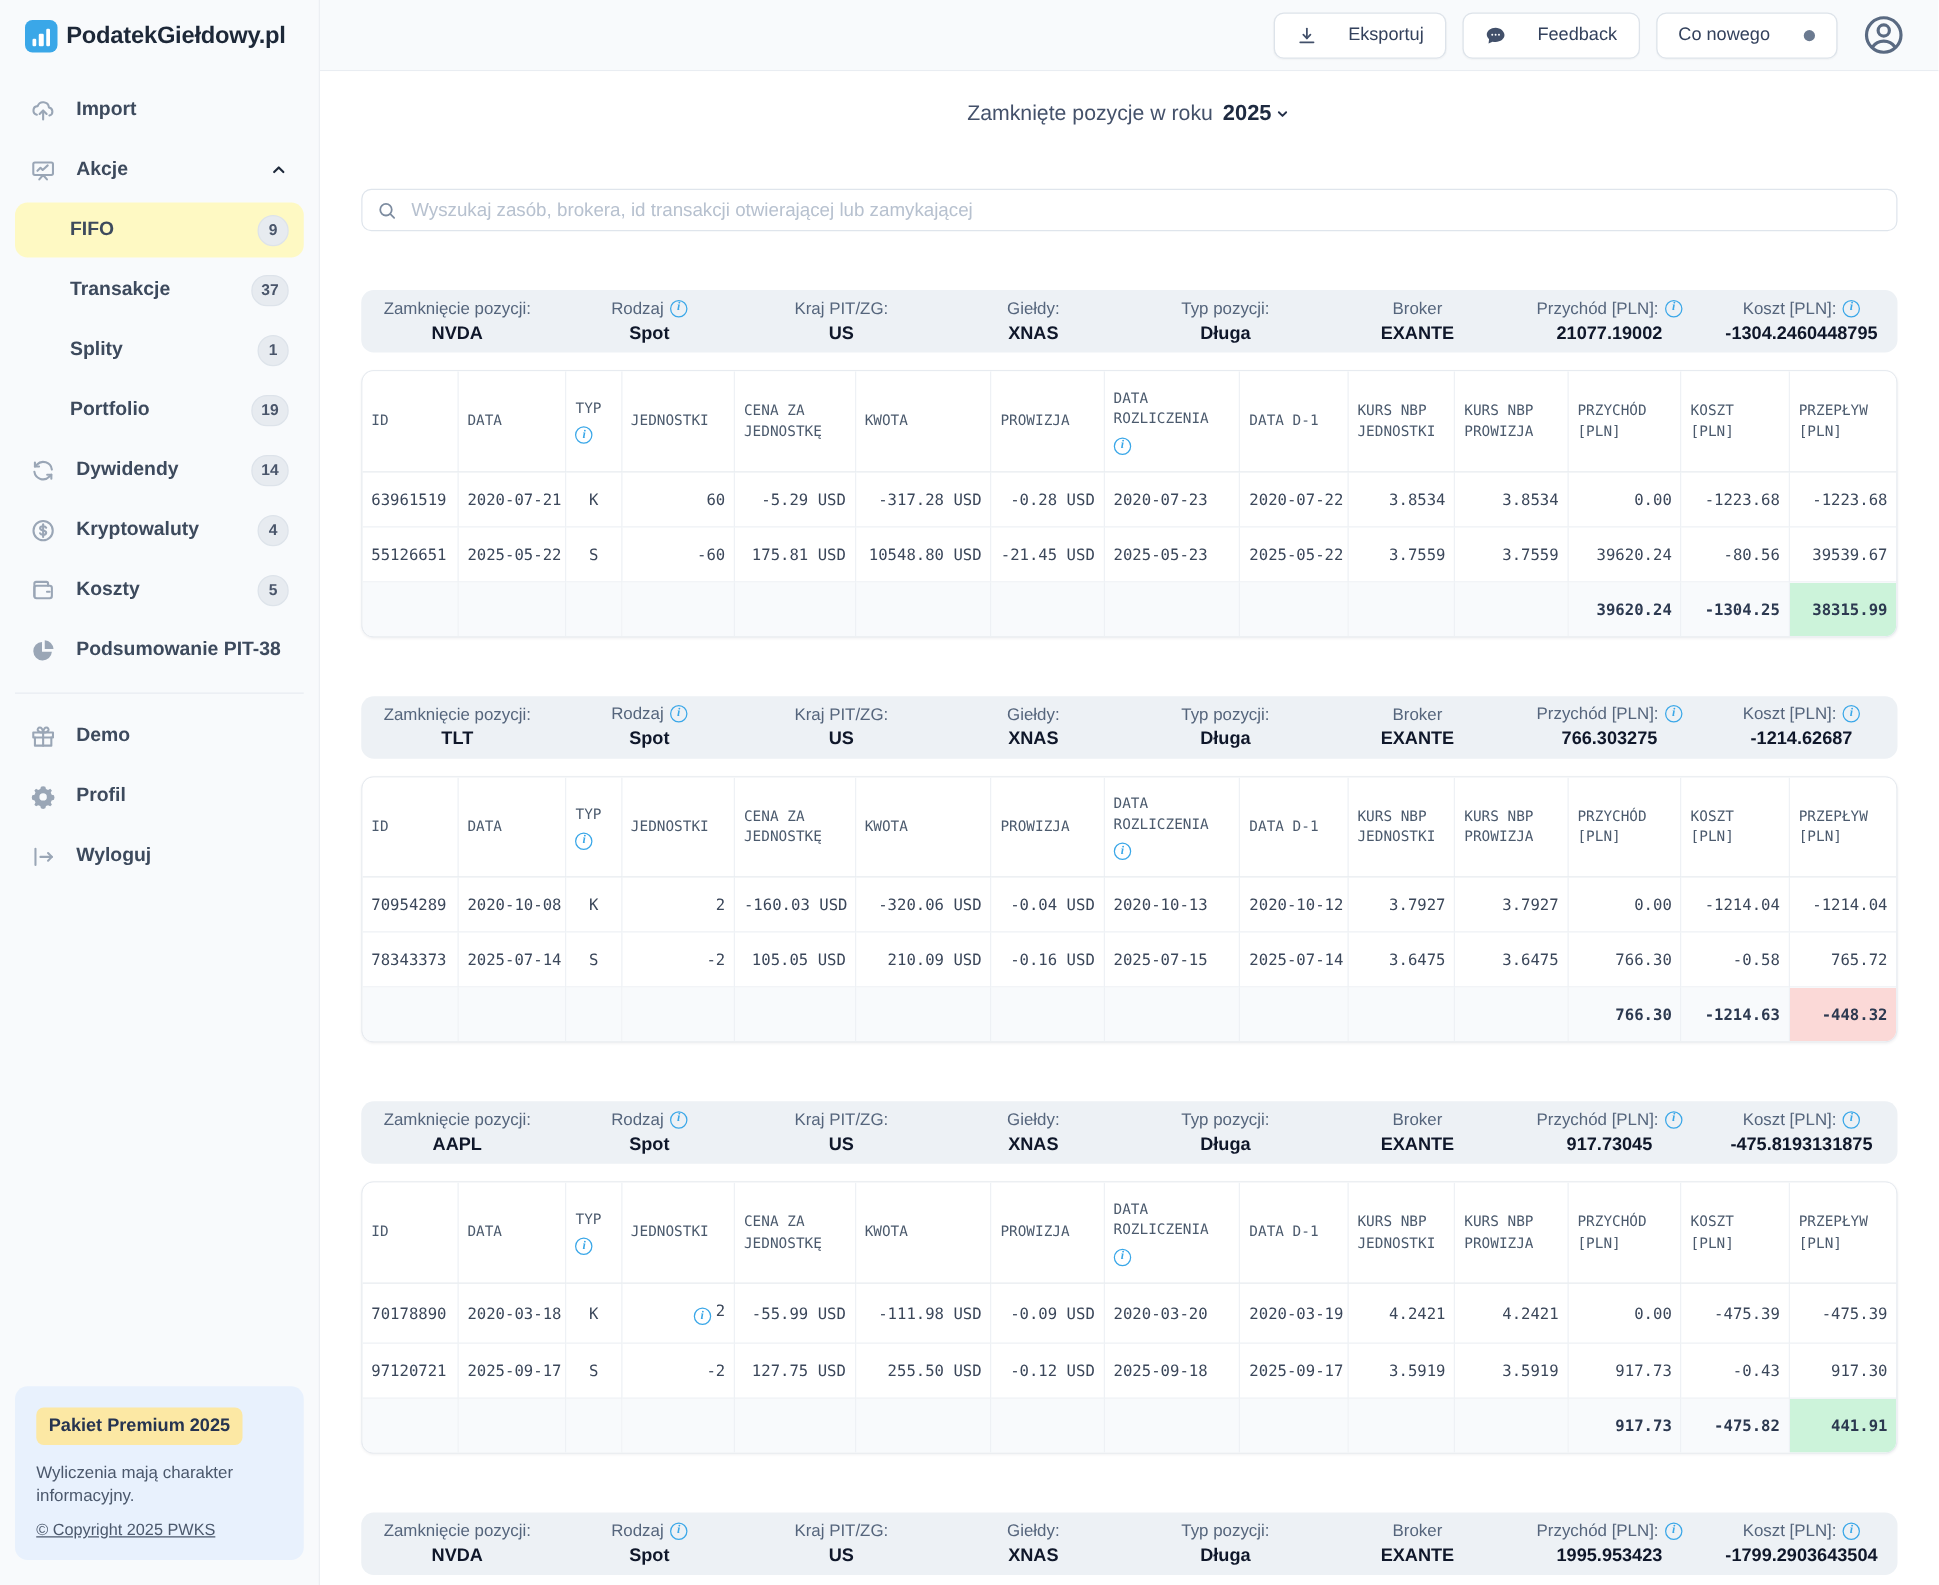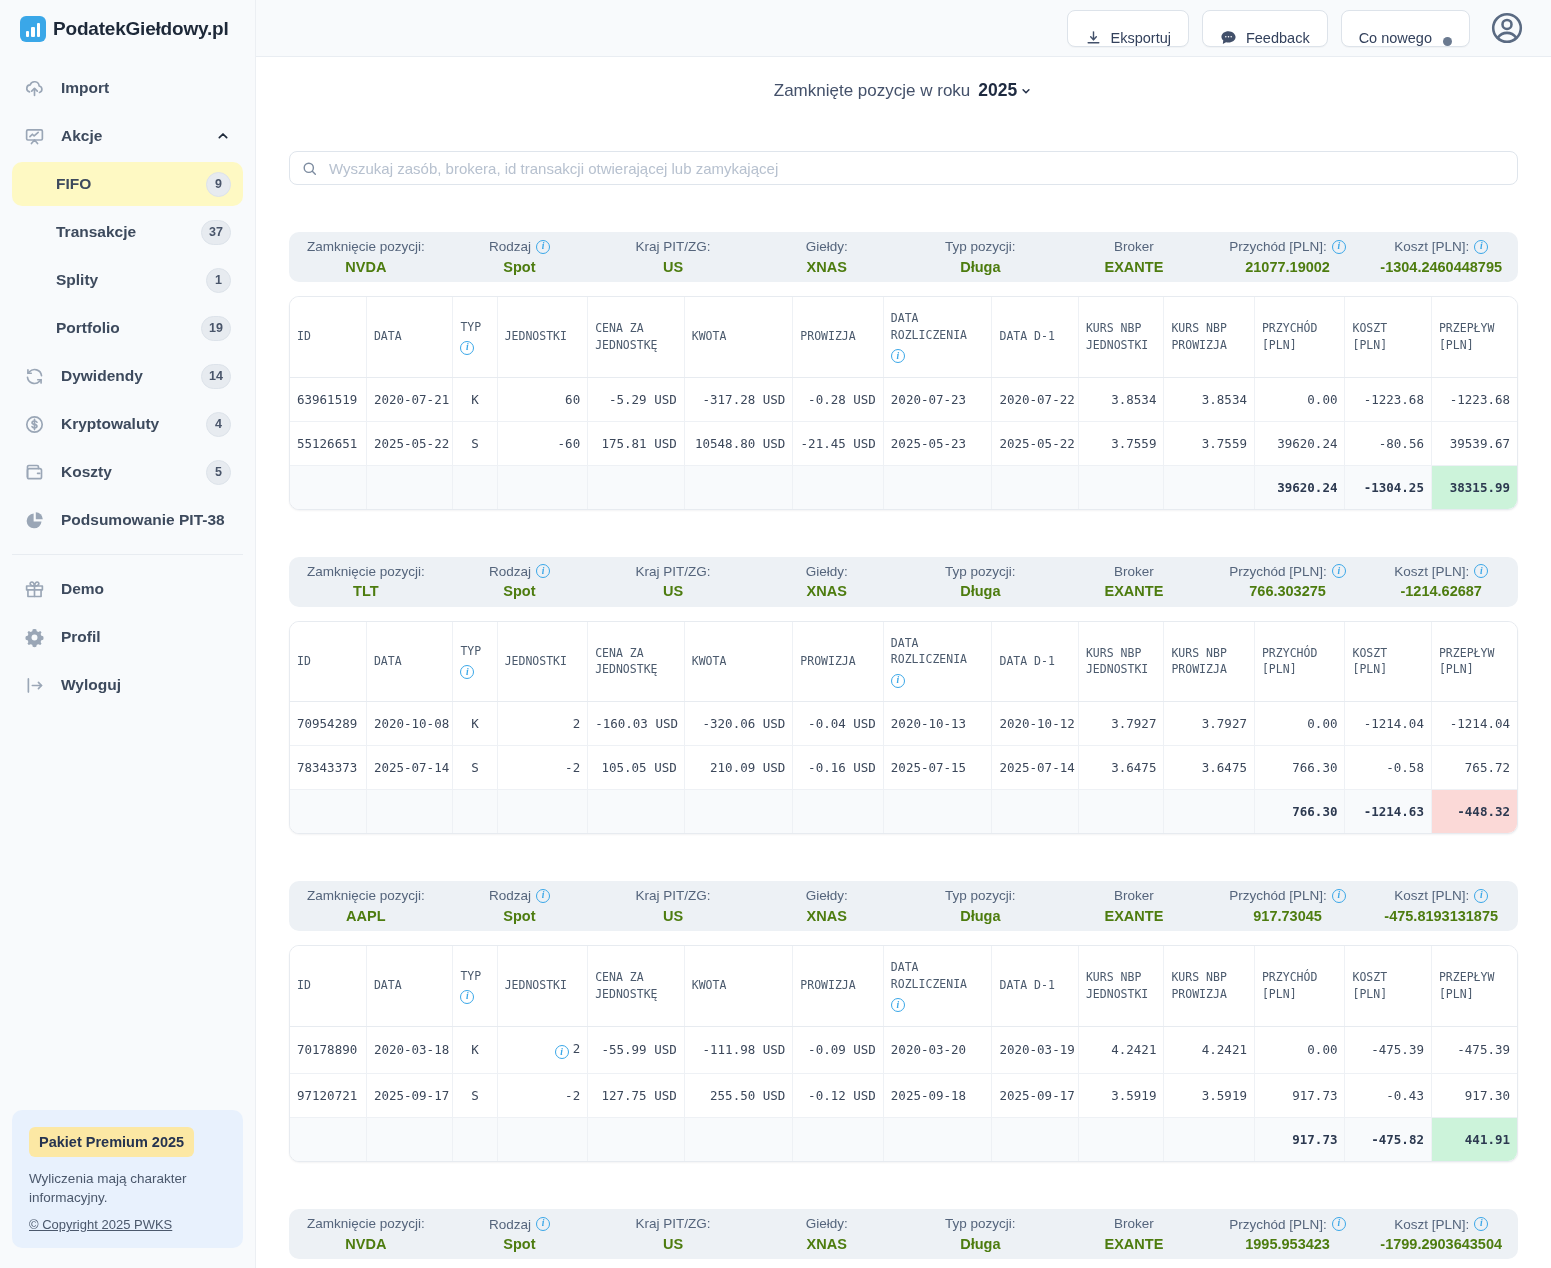--- a/index.html
+++ b/index.html
@@ -51,21 +51,21 @@
   }
   .premium-note { margin-top:13px; font-size:13.5px; line-height:1.4; color:#4b586c; }
   .premium-copy { margin-top:9px; font-size:13px; color:#4b586c; text-decoration:underline; display:inline-block; cursor:pointer; }
   
   .main { flex:1; display:flex; flex-direction:column; height:100%; overflow:hidden; }
   .topbar {
     height:57px; min-height:57px; background:#f8fafc; border-bottom:1px solid #e9edf2;
     display:flex; align-items:center; justify-content:flex-end; gap:13px; padding:0 26px;
   }
   .tb-btn {
-    display:flex; align-items:flex-end; gap:9px; background:#fff;
+    display:flex; align-items:center; gap:25px; background:#fff;
     border:1px solid #dde3ea; border-radius:8px; height:37px; padding:0 17px;
     font-size:14.5px; color:#33415c; cursor:pointer; box-shadow:0 1px 1px rgba(16,24,40,.03);
   }
   .tb-btn svg { width:17px; height:17px; color:#42506a; }
   .tb-dot { width:9px; height:9px; border-radius:50%; background:#6b7a90; margin-left:2px; }
   .avatar { width:36px; height:36px; color:#5a6a82; margin-left:6px; cursor:pointer; }
   .avatar svg { width:100%; height:100%; }
   .content { flex:1; overflow:hidden; padding:0 33px; background:#fff; }
   .page-title {
     margin-top:23px; text-align:center; font-size:17px; color:#44516a;
@@ -84,22 +84,22 @@
   }
   .searchbar input::placeholder { color:#b7c1cf; }
   
   .pos-card { margin-top:47px; }
   .pos-card:first-of-type { margin-top:47px; }
   .pos-head {
     background:#edf1f5; border-radius:10px; height:50px;
     display:grid; grid-template-columns:repeat(8,1fr); align-items:center;
   }
   .ph-cell { text-align:center; line-height:1; }
-  .ph-label { font-size:13.5px; color:#55657c; display:flex; align-items:flex-end; justify-content:center; gap:5px; }
-  .ph-value { font-size:14.5px; font-weight:bold; color:#4d7c0f; margin-top:6px; }
+  .ph-label { font-size:13.5px; color:#55657c; display:flex; align-items:flex-start; justify-content:center; gap:5px; }
+  .ph-value { font-size:14.5px; font-weight:bold; color:#0f172a; margin-top:6px; }
   .info-i {
     width:14px; height:14px; border:1.4px solid #3aa7e8; border-radius:50%;
     color:#3aa7e8; font-size:9.5px; font-weight:bold; line-height:1;
     display:inline-flex; align-items:center; justify-content:center; cursor:pointer; flex:none;
     font-family:"Liberation Serif", serif; font-style:italic;
   }
   .pos-table-wrap {
     margin-top:14px; border:1px solid #e7ebf0; border-radius:10px;
     overflow:hidden; box-shadow:0 1px 2px rgba(16,24,40,.05); background:#fff;
   }

